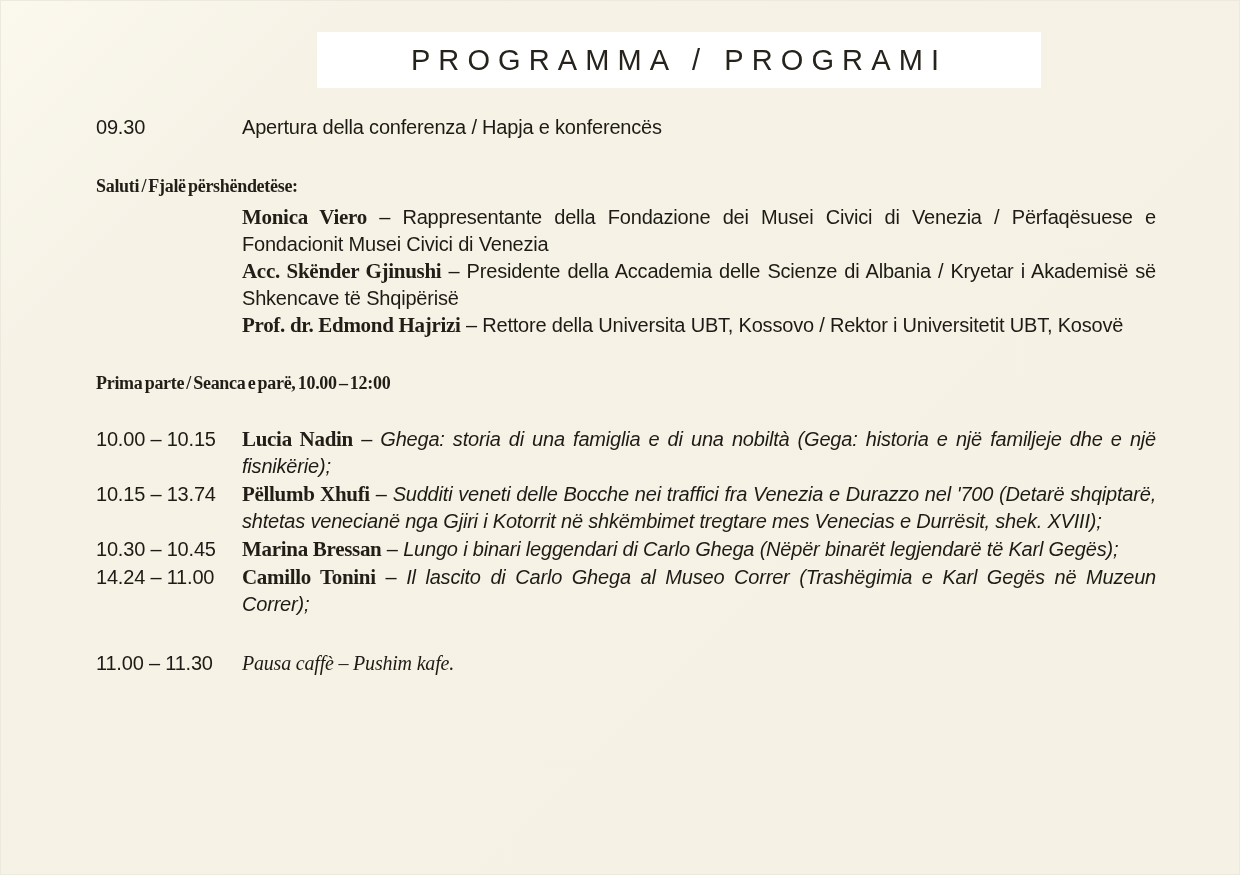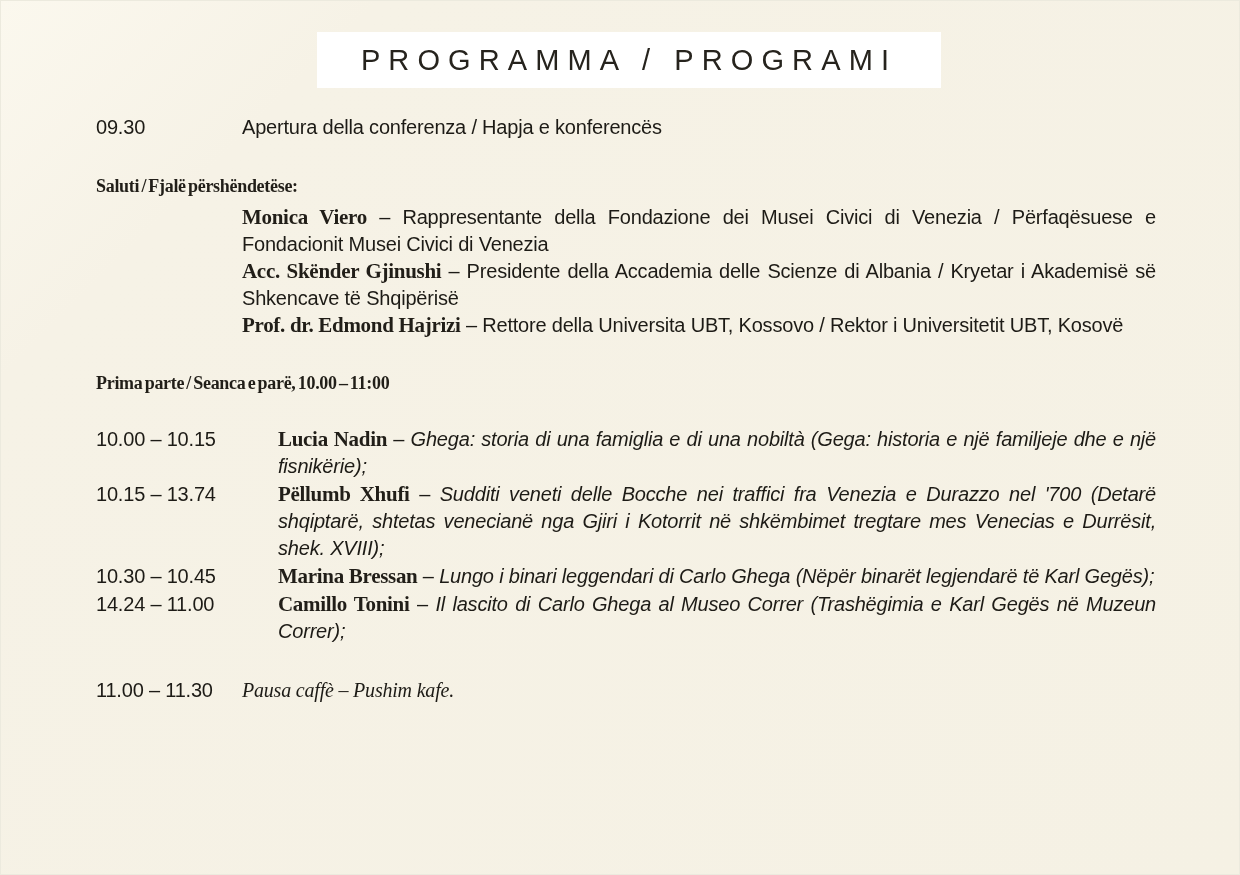--- a/index.html
+++ b/index.html
@@ -17,21 +17,21 @@
     position: relative;
     width: 1240px;
     height: 875px;
     box-sizing: border-box;
     background: linear-gradient(135deg, #fbf8ee 0%, #f6f2e6 18%, #f5f1e4 100%);
     box-shadow: inset 0 0 0 1px #eceade;
     overflow: hidden;
   }
   .title-box {
     margin: 32px 0 0 317px;
-    width: 624px;
+    width: 724px;
     height: 56px;
     background: #ffffff;
     display: flex;
     align-items: center;
     justify-content: center;
   }
   .title-text {
     font-size: 29px;
     letter-spacing: 0.28em;
     color: #26231d;
@@ -78,21 +78,21 @@
   }
   .speaker-name, .item-speaker {
     font-family: "Liberation Serif", serif;
     font-weight: 700;
     font-size: 21px;
     letter-spacing: -0.3px;
     color: #211e18;
   }
   .session-heading { margin-top: 30px; }
   .session-items { margin-top: 28px; }
-  .session-item { margin-bottom: 1px; gap: 36px; }
+  .session-item { margin-bottom: 1px; }
   .session-item .text-col { text-align: justify; }
   .talk-title {
     font-style: italic;
   }
   .break-row { margin-top: 32px; }
   .break-text {
     font-style: italic;
     font-family: Liberation Serif, serif;
   }
 </style>
@@ -113,21 +113,21 @@
     </div>
 
     <div class="serif-heading greet-heading">Saluti / Fjalë përshëndetëse:</div>
 
     <div class="speakers">
       <p class="speaker"><span class="speaker-name">Monica Viero</span> <span>–</span> <span>Rappresentante della Fondazione dei Musei Civici di Venezia / Përfaqësuese e Fondacionit Musei Civici di Venezia</span></p>
       <p class="speaker"><span class="speaker-name">Acc. Skënder Gjinushi</span> <span>–</span> <span>Presidente della Accademia delle Scienze di Albania / Kryetar i Akademisë së Shkencave të Shqipërisë</span></p>
       <p class="speaker"><span class="speaker-name">Prof. dr. Edmond Hajrizi</span> <span>–</span> <span>Rettore della Universita UBT, Kossovo / Rektor i Universitetit UBT, Kosovë</span></p>
     </div>
 
-    <div class="serif-heading session-heading">Prima parte / Seanca e parë, 10.00 – 11:00</div>
+    <div class="serif-heading session-heading">Prima parte / Seanca e parë, 10.00 – 12:00</div>
 
     <div class="session-items">
 
       <div class="row session-item">
         <div class="time-col">10.00 – 10.15</div>
         <div class="text-col"><span class="item-speaker">Lucia Nadin</span> <span>–</span> <span class="talk-title">Ghega: storia di una famiglia e di una nobiltà (Gega: historia e një familjeje dhe e një fisnikërie);</span></div>
       </div>
 
       <div class="row session-item">
         <div class="time-col">10.15 – 13.74</div>

